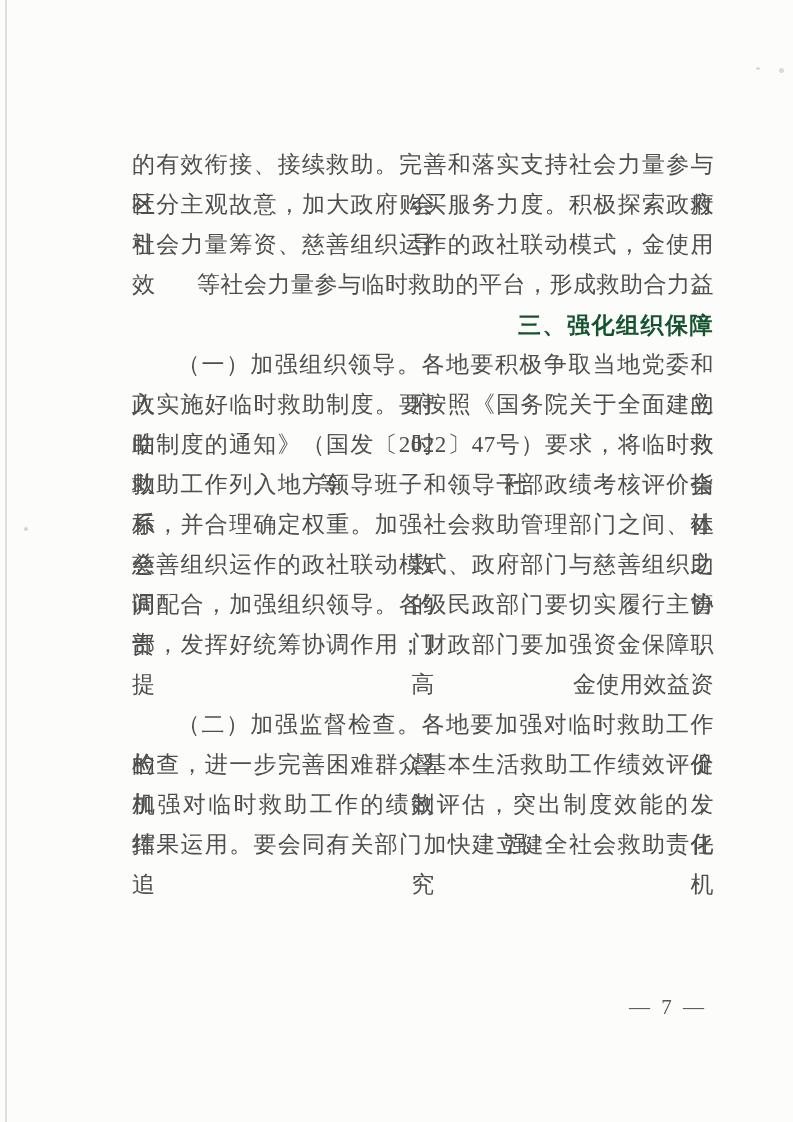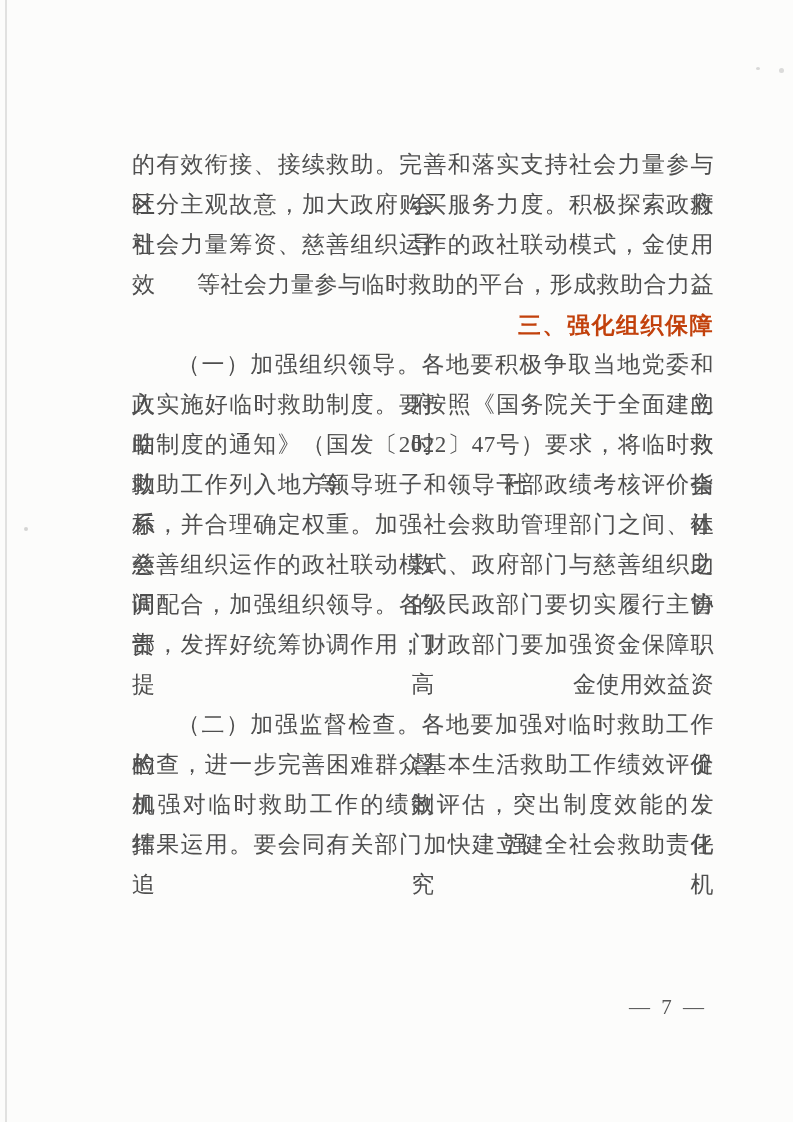--- a/index.html
+++ b/index.html
@@ -56,21 +56,21 @@
     white-space: normal;
     text-align: justify;
     text-align-last: justify;
   }
   .line.indent {
     text-indent: 45px;
   }
   .line.heading {
     font-family: "Liberation Sans", "DejaVu Sans", sans-serif;
     font-weight: bold;
-    color: #c2410c;
+    color: #14532d;
     letter-spacing: 1.5px;
     text-indent: 45px;
   }
   .page-number {
     position: absolute;
     top: 995px;
     right: 86px;
     font-size: 21px;
     letter-spacing: 3px;
     color: #555555;

